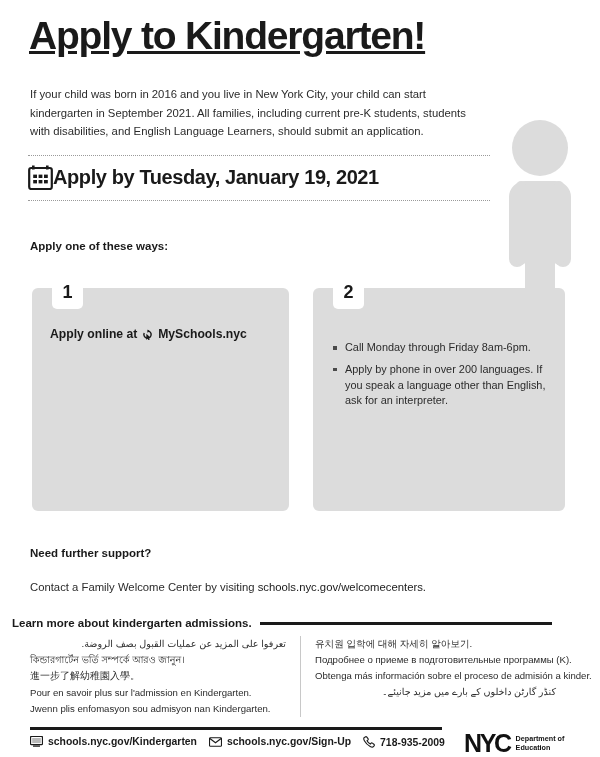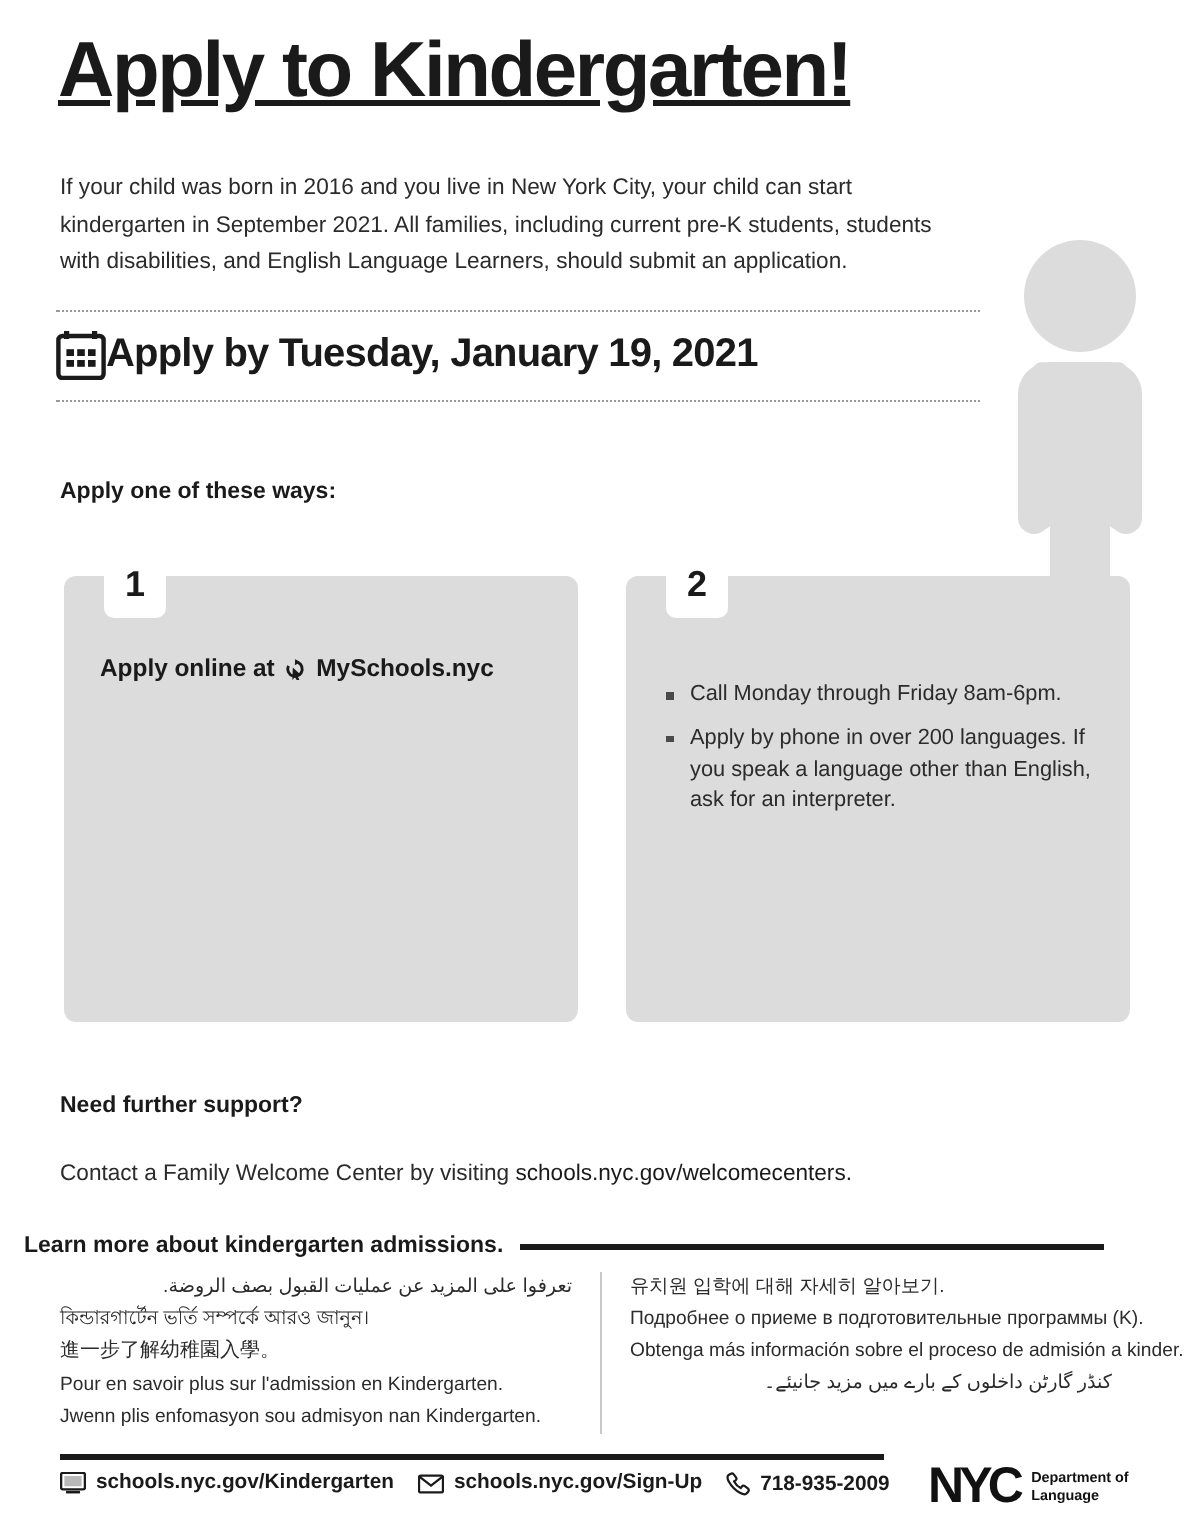--- a/index.html
+++ b/index.html
@@ -410,17 +410,17 @@
         </svg>
       </span>
       <span>718-935-2009</span>
     </div>
   </div>
 
   <div class="nyc-logo">
     <span class="nyc-mark">NYC</span>
     <span class="nyc-sub">
       <span style="display:block">Department of</span>
-      <span style="display:block">Language</span>
+      <span style="display:block">Education</span>
     </span>
   </div>
 
 </div>
 
 </body></html>

